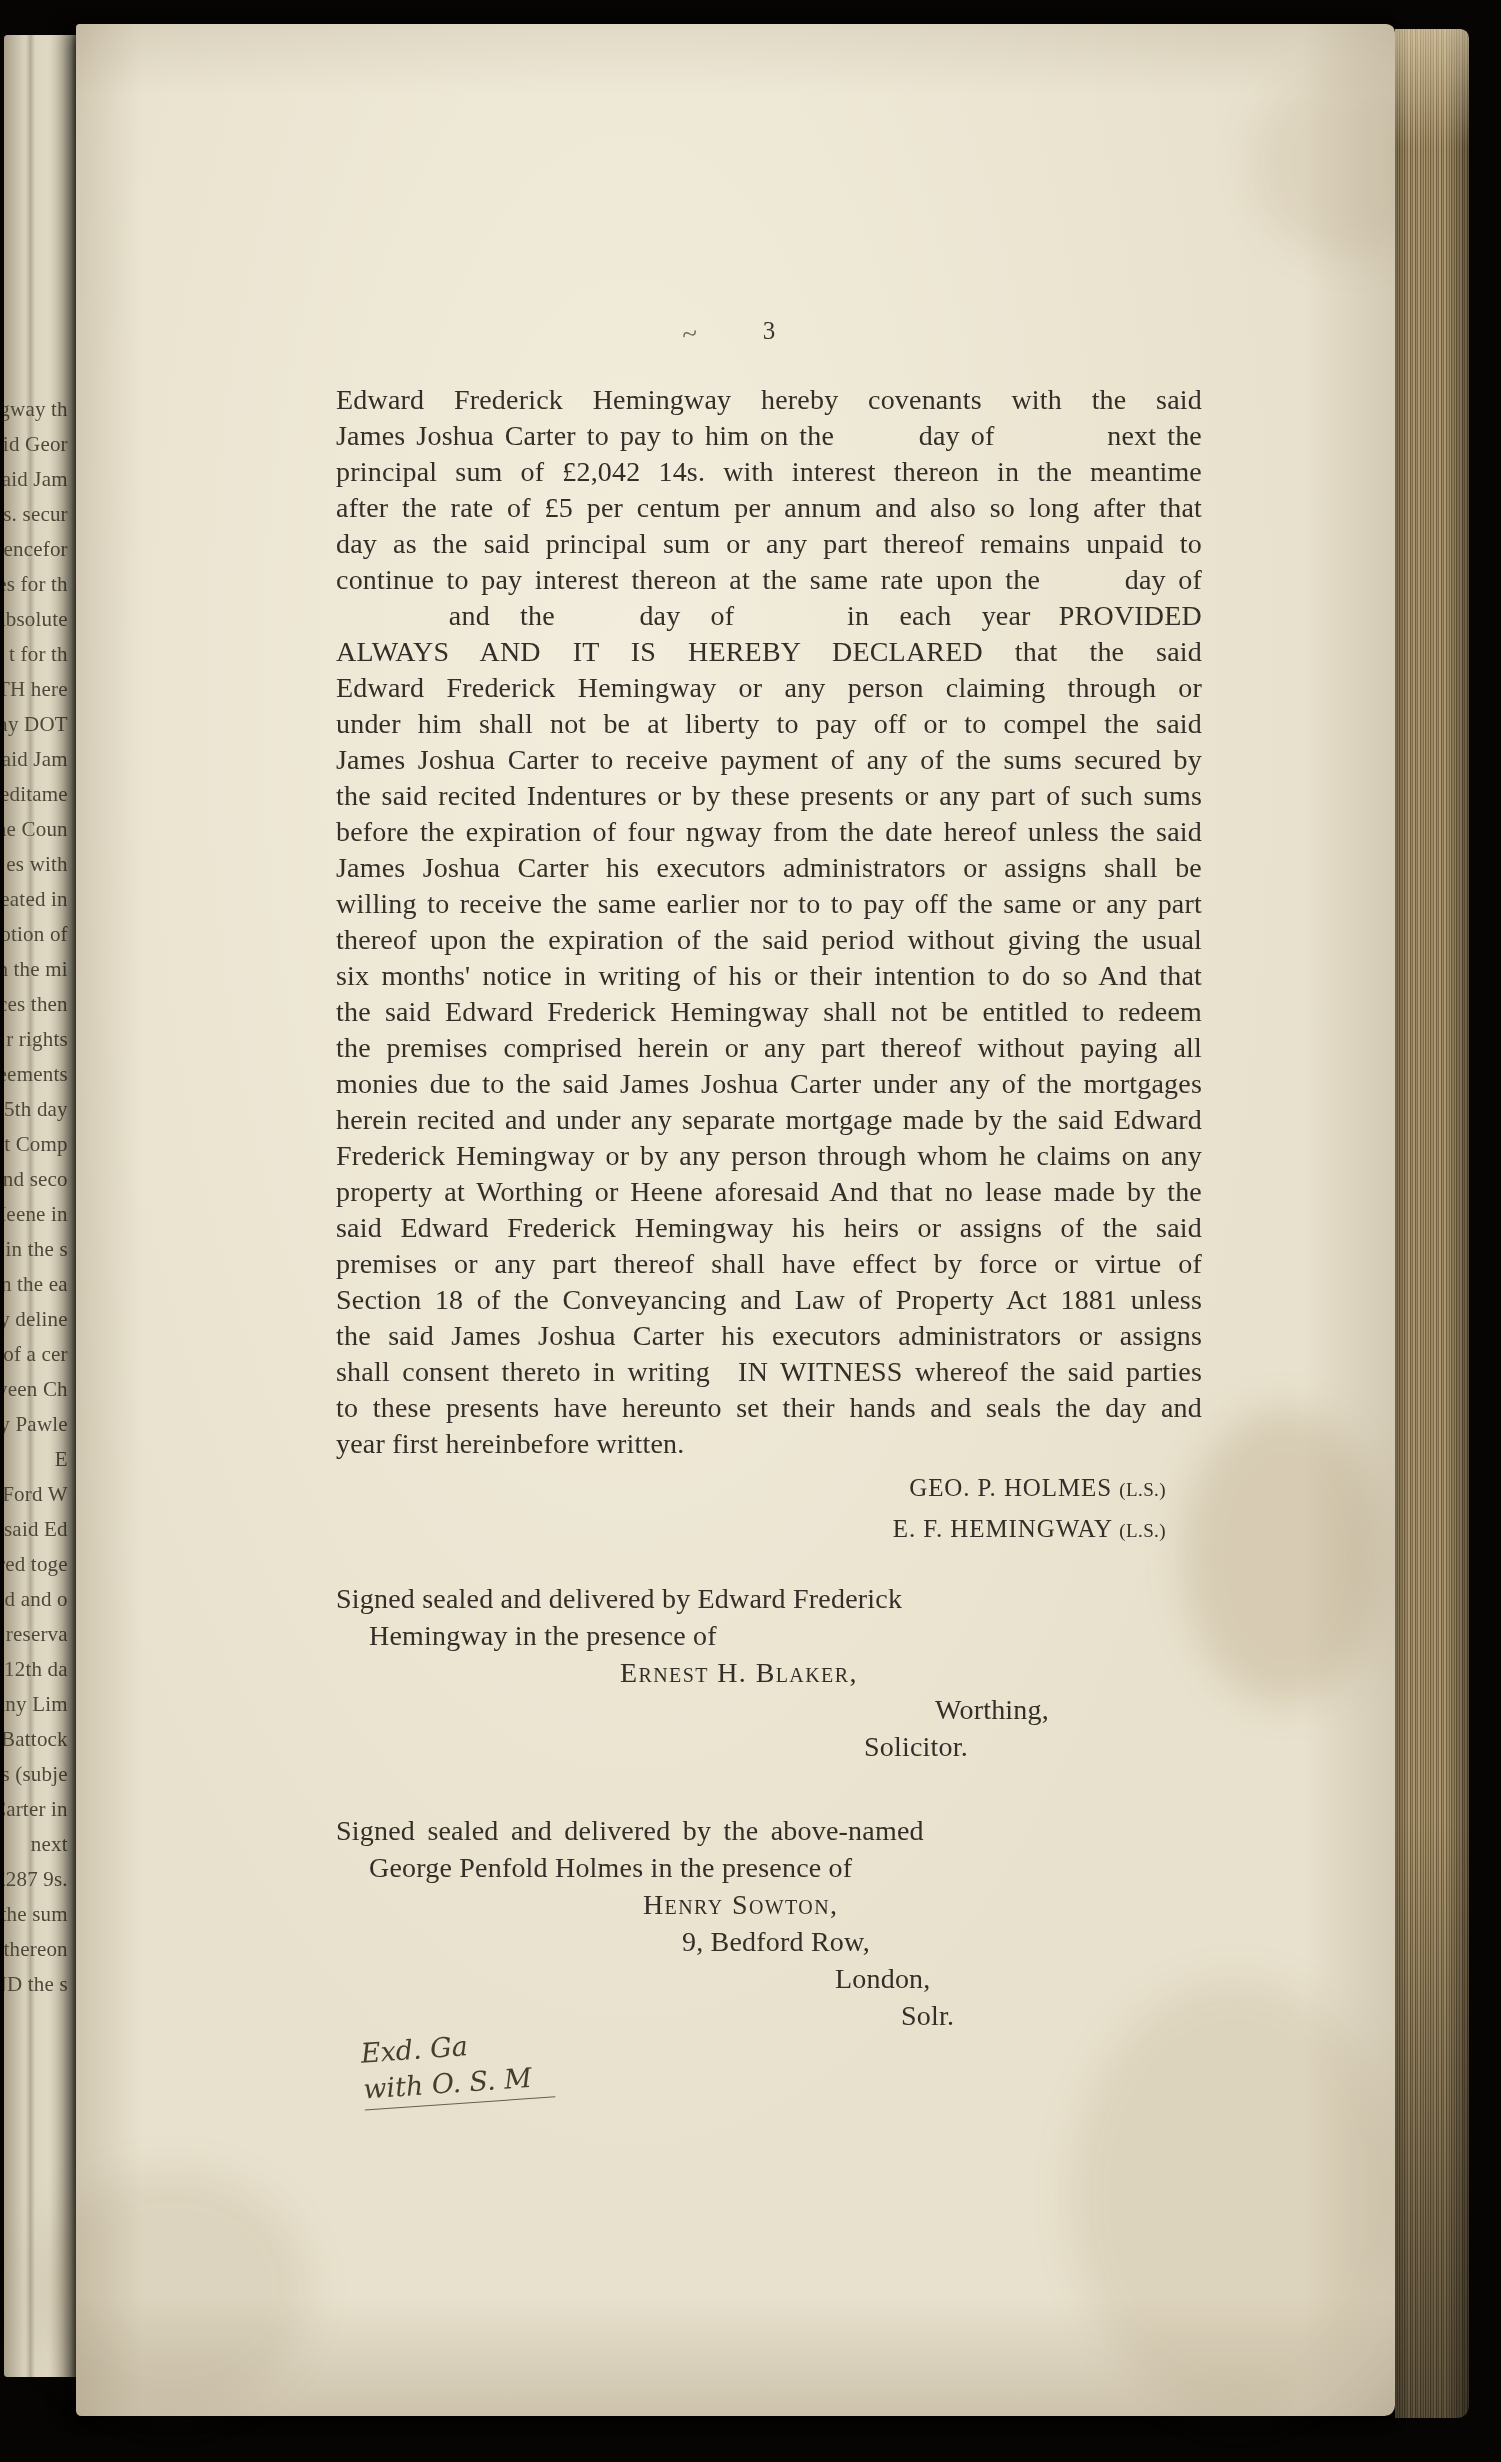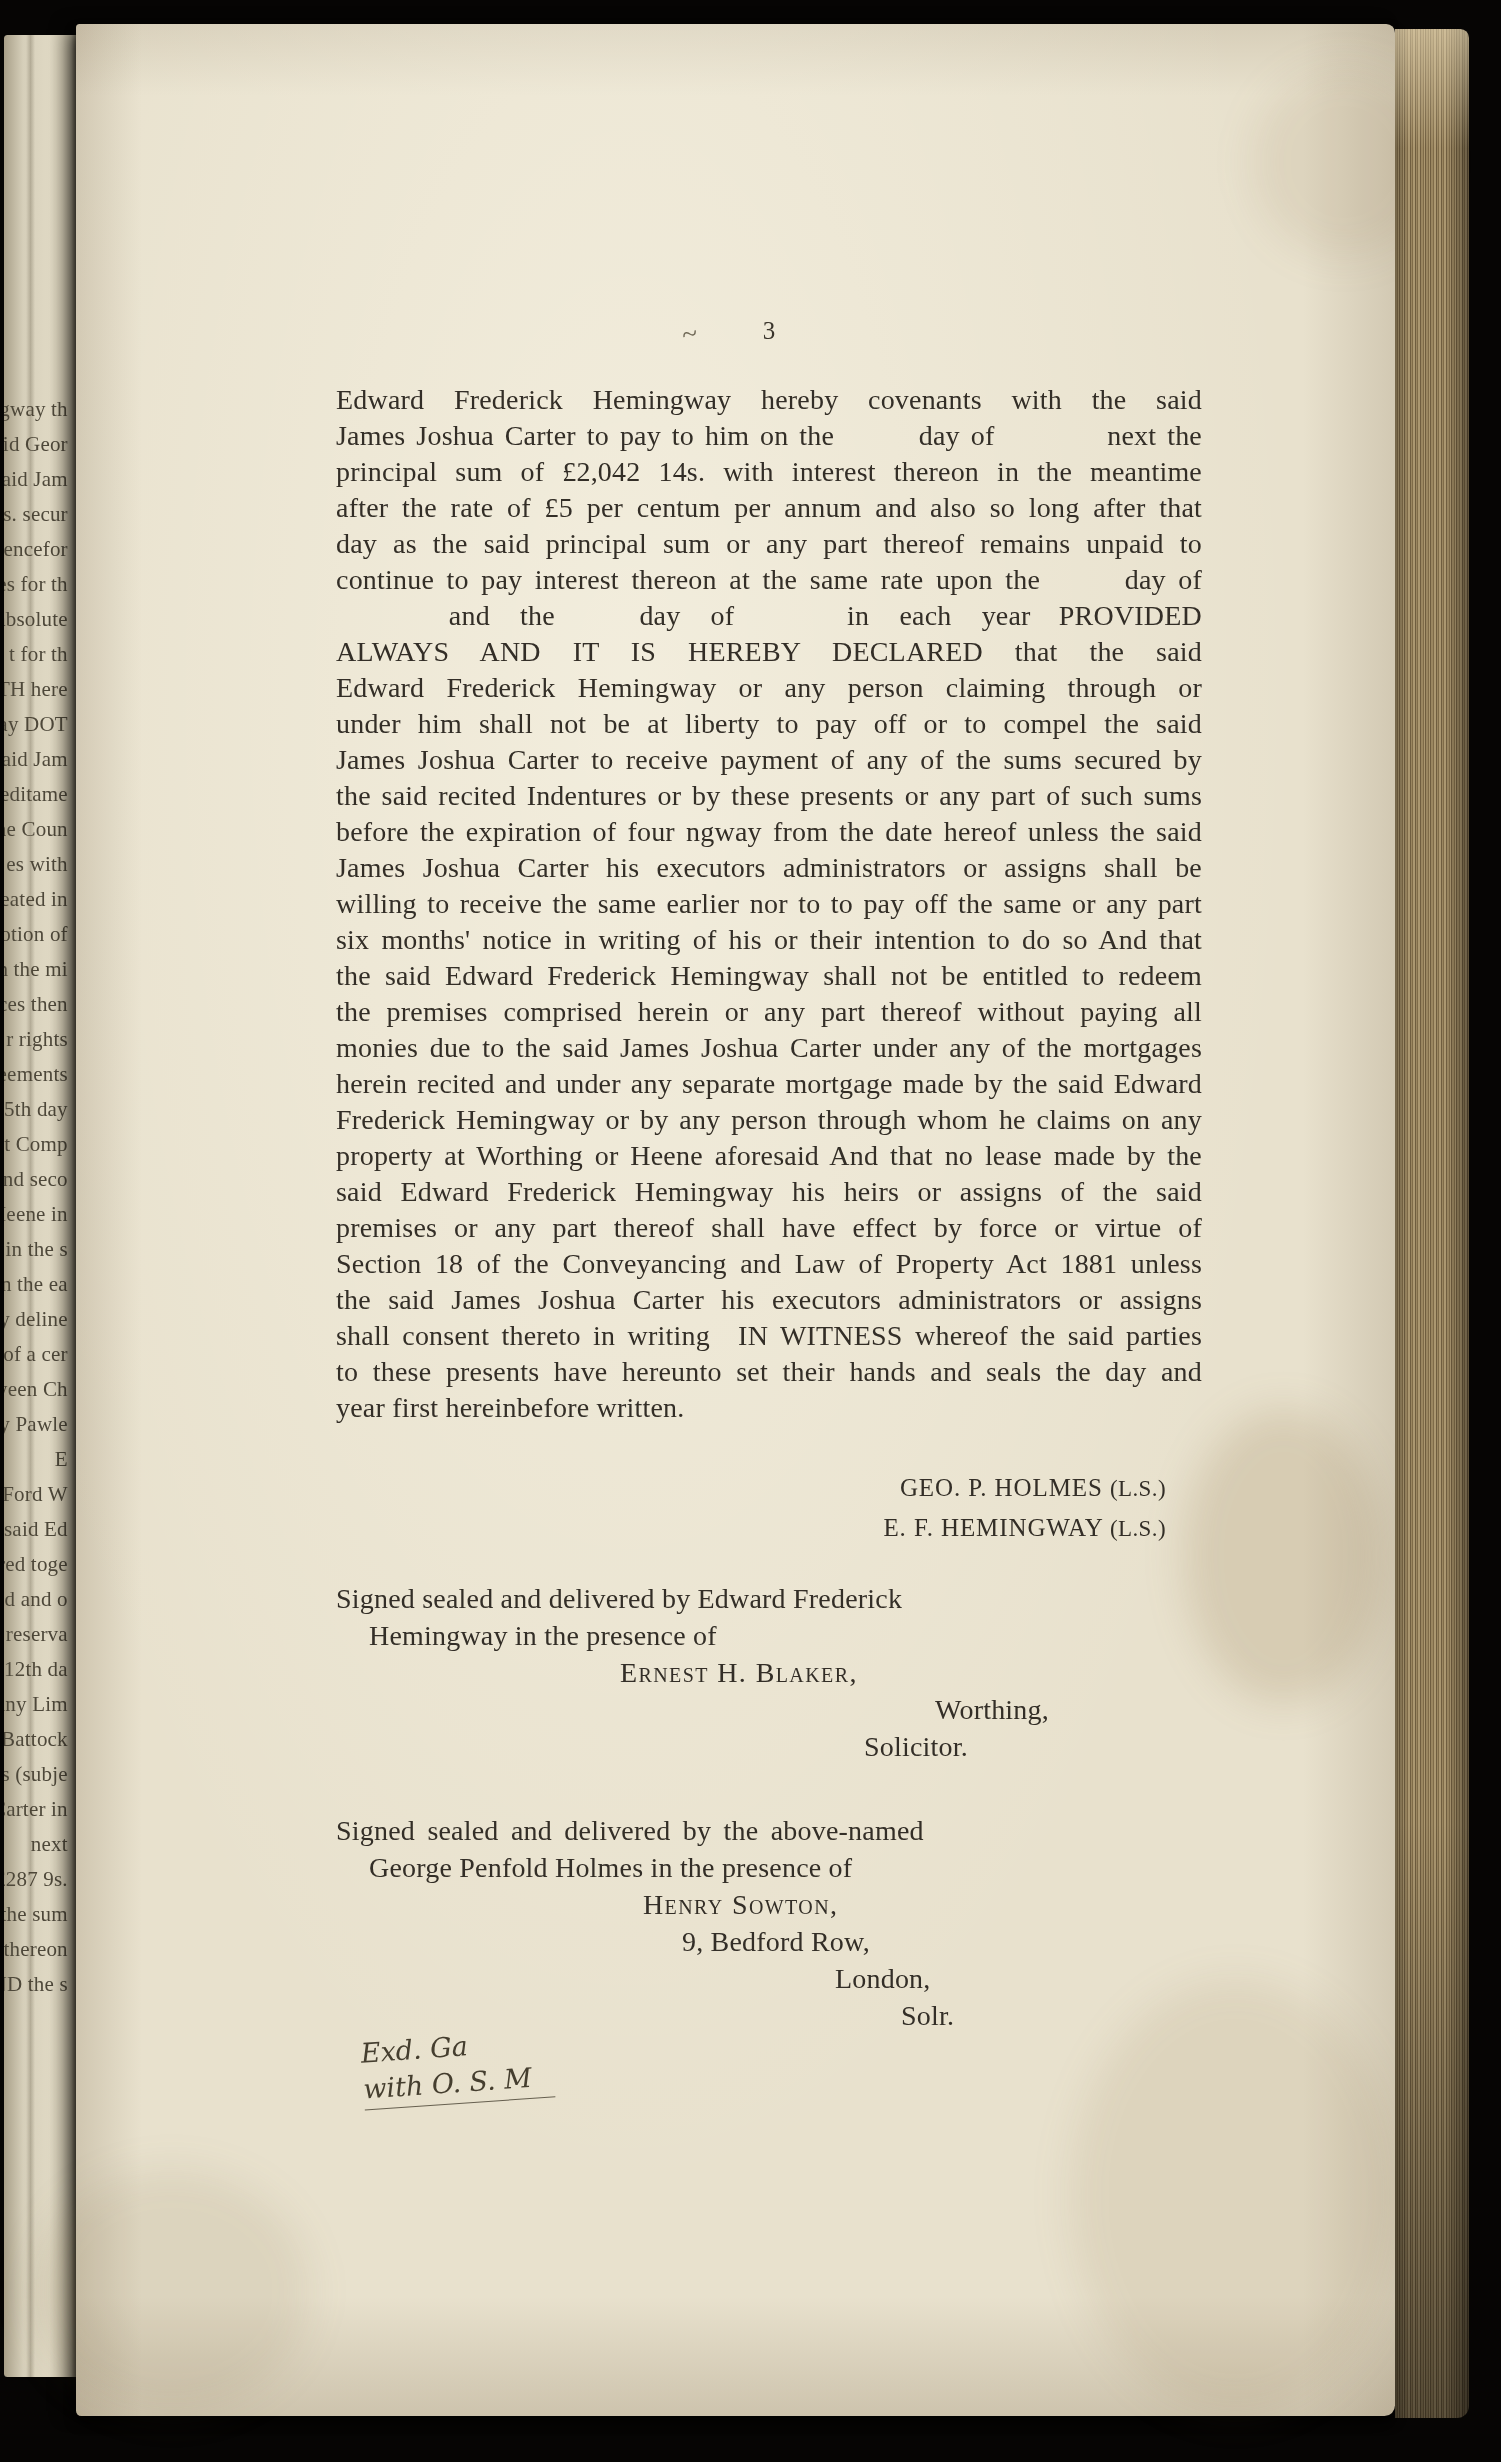--- a/index.html
+++ b/index.html
@@ -61,21 +61,21 @@
     color:#332e27;letter-spacing:0.2px;
   }
   .body-text .line{text-align:justify;text-align-last:justify;}
   .body-text .line:last-child{text-align-last:left;}
 
   .signatures{
     position:absolute;left:294px;top:1444px;width:796px;
     text-align:right;font-size:25px;line-height:39px;
     color:#332e27;letter-spacing:0.9px;
   }
-  .seal{font-size:23px;letter-spacing:0.4px;}
+  .seal{font-size:19px;letter-spacing:0.4px;}
 
   .attestation{
     position:absolute;left:260px;width:866px;
     font-size:28px;line-height:37px;color:#332e27;letter-spacing:0.2px;
   }
   .att1{top:1556px;}
   .att2{top:1788px;}
   .indent2{margin-left:33px;}
   .witness{font-variant:small-caps;letter-spacing:1.4px;}
   .att1 .witness{margin-left:284px;}
@@ -183,20 +183,21 @@
         <div class="line">continue to pay interest thereon at the same rate upon the   day of</div>
         <div class="line">    and the   day of    in each year PROVIDED</div>
         <div class="line">ALWAYS AND IT IS HEREBY DECLARED that the said</div>
         <div class="line">Edward Frederick Hemingway or any person claiming through or</div>
         <div class="line">under him shall not be at liberty to pay off or to compel the said</div>
         <div class="line">James Joshua Carter to receive payment of any of the sums secured by</div>
         <div class="line">the said recited Indentures or by these presents or any part of such sums</div>
         <div class="line">before the expiration of four ngway from the date hereof unless the said</div>
         <div class="line">James Joshua Carter his executors administrators or assigns shall be</div>
         <div class="line">willing to receive the same earlier nor to to pay off the same or any part</div>
+        <div class="line">thereof upon the expiration of the said period without giving the usual</div>
         <div class="line">six months' notice in writing of his or their intention to do so And that</div>
         <div class="line">the said Edward Frederick Hemingway shall not be entitled to redeem</div>
         <div class="line">the premises comprised herein or any part thereof without paying all</div>
         <div class="line">monies due to the said James Joshua Carter under any of the mortgages</div>
         <div class="line">herein recited and under any separate mortgage made by the said Edward</div>
         <div class="line">Frederick Hemingway or by any person through whom he claims on any</div>
         <div class="line">property at Worthing or Heene aforesaid And that no lease made by the</div>
         <div class="line">said Edward Frederick Hemingway his heirs or assigns of the said</div>
         <div class="line">premises or any part thereof shall have effect by force or virtue of</div>
         <div class="line">Section 18 of the Conveyancing and Law of Property Act 1881 unless</div>

